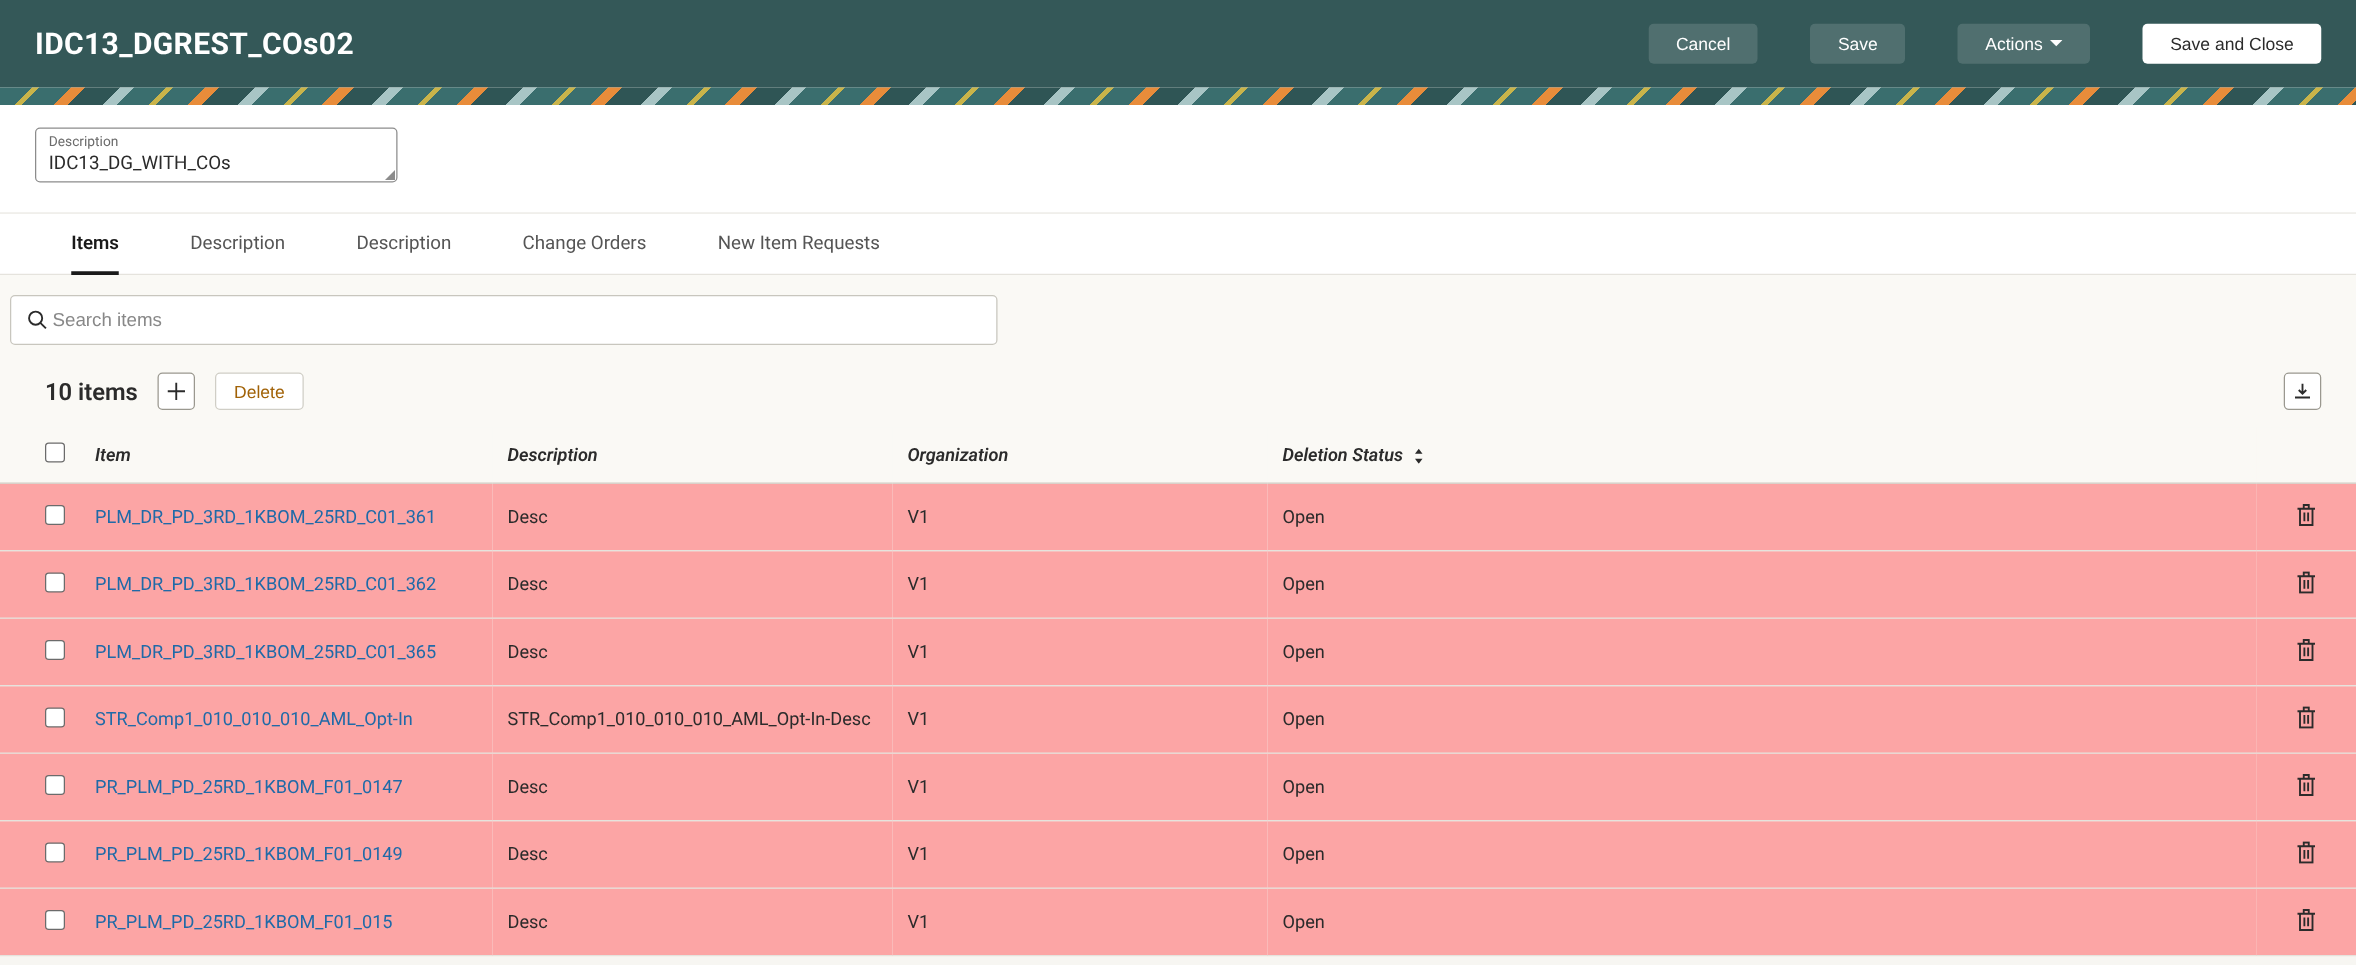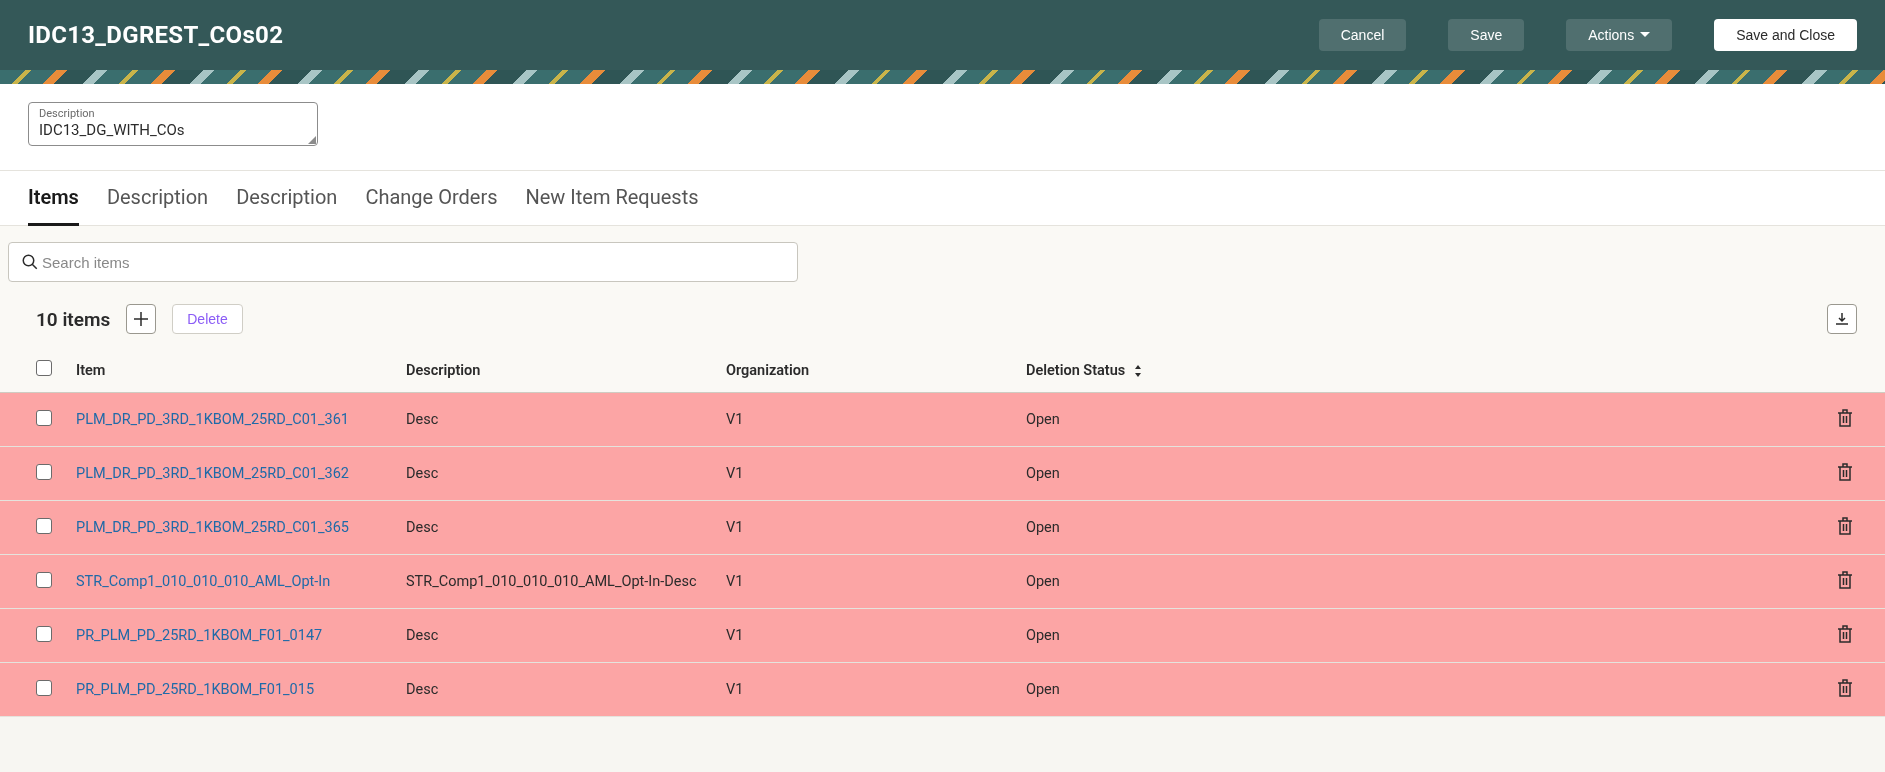--- a/index.html
+++ b/index.html
@@ -87,25 +87,26 @@
 
     .tabs {
       background: #fff;
       padding: 0 28px;
       display: flex;
       gap: 28px;
       border-bottom: 1px solid #e5e3dd;
     }
     .tab {
       padding: 14px 0;
-      font-size: 20px;
+      font-size: 15px;
       color: #555;
       cursor: pointer;
       border-bottom: 3px solid transparent;
       margin-bottom: -1px;
+      margin-left: 29px;
     }
     .tab.active {
       color: #1a1a1a;
       font-weight: 600;
       border-bottom-color: #1a1a1a;
     }
 
     .search-block {
       background: #faf9f5;
       padding: 16px 28px 0 8px;
@@ -143,34 +144,35 @@
       display: inline-flex; align-items: center; justify-content: center;
       cursor: pointer;
       color: #2b2b2b;
     }
     .delete-btn {
       height: 30px;
       padding: 0 14px;
       border: 1px solid #d0cec6;
       border-radius: 4px;
       background: #fff;
-      color: #8b5cf6;
+      color: #a16207;
       font-size: 14px;
       cursor: default;
     }
 
     table { width: 100%; border-collapse: collapse; }
     thead { background: #faf9f5; }
     th {
       text-align: left;
       font-weight: 600;
       font-size: 14.5px;
       color: #2b2b2b;
       padding: 12px 12px;
       border-bottom: 1px solid #cfccc2;
+      font-style: italic;
     }
     tbody tr { border-bottom: 1px solid #e5e3dd; background: #fca5a5; }
     td {
       padding: 12px 12px;
       font-size: 14.5px;
       color: #2b2b2b;
       vertical-align: middle;
     }
     td.link { color: #1f6aa8; cursor: pointer; }
 
@@ -334,20 +336,30 @@
         <td class="link">PR_PLM_PD_25RD_1KBOM_F01_0147</td>
         <td>Desc</td>
         <td>V1</td>
         <td>Open</td>
         <td style="text-align:center"><button class="trash-btn"><svg width="16" height="18" viewBox="0 0 16 18" fill="none" stroke="#2b2b2b" stroke-width="1.5">
               <path d="M1 4 L15 4 M6 4 L6 1 L10 1 L10 4 M3 4 L3 17 L13 17 L13 4 M6.5 7 L6.5 14 M9.5 7 L9.5 14"></path>
             </svg></button></td>
       </tr>
       <tr>
         <td style="padding-left:36px"><span class="cb"></span></td>
+        <td class="link">PR_PLM_PD_25RD_1KBOM_F01_0149</td>
+        <td>Desc</td>
+        <td>V1</td>
+        <td>Open</td>
+        <td style="text-align:center"><button class="trash-btn"><svg width="16" height="18" viewBox="0 0 16 18" fill="none" stroke="#2b2b2b" stroke-width="1.5">
+              <path d="M1 4 L15 4 M6 4 L6 1 L10 1 L10 4 M3 4 L3 17 L13 17 L13 4 M6.5 7 L6.5 14 M9.5 7 L9.5 14"></path>
+            </svg></button></td>
+      </tr>
+      <tr>
+        <td style="padding-left:36px"><span class="cb"></span></td>
         <td class="link">PR_PLM_PD_25RD_1KBOM_F01_015</td>
         <td>Desc</td>
         <td>V1</td>
         <td>Open</td>
         <td style="text-align:center"><button class="trash-btn"><svg width="16" height="18" viewBox="0 0 16 18" fill="none" stroke="#2b2b2b" stroke-width="1.5">
               <path d="M1 4 L15 4 M6 4 L6 1 L10 1 L10 4 M3 4 L3 17 L13 17 L13 4 M6.5 7 L6.5 14 M9.5 7 L9.5 14"></path>
             </svg></button></td>
       </tr>
     </tbody>
 </table>

